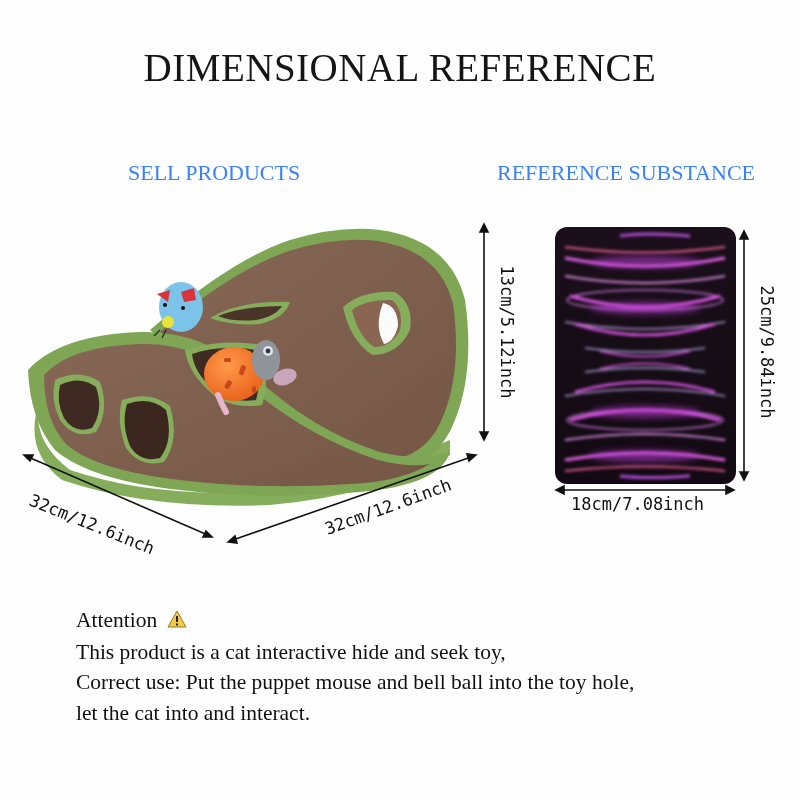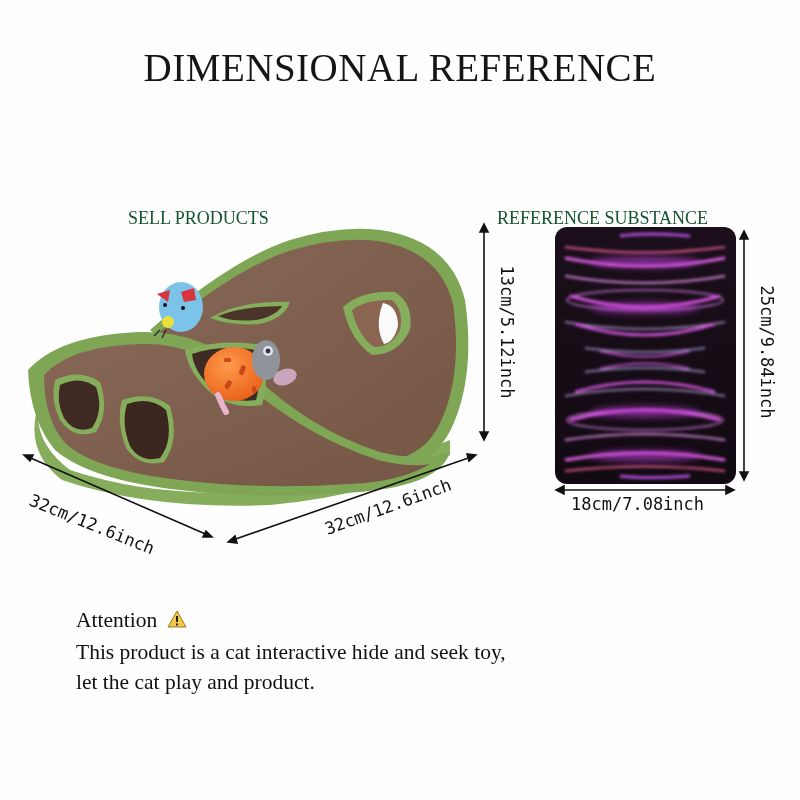--- a/index.html
+++ b/index.html
@@ -5,21 +5,21 @@
   html, body { margin: 0; padding: 0; }
   body {
     width: 800px; height: 800px; background: #fefefe; position: relative; overflow: hidden;
     font-family: "Liberation Serif", "DejaVu Serif", serif; color: #111;
   }
   .title {
     position: absolute; left: 0; width: 800px; top: 44px; text-align: center;
     font-size: 39px; letter-spacing: 0.5px; color: #151515;
     font-family: "Liberation Serif", serif; transform: scaleY(1.05);
   }
-  .sub { position: absolute; top: 160px; font-size: 18px; color: #14532d; font-family: "Liberation Serif", serif; margin-top: 48px; }
+  .sub { position: absolute; top: 160px; font-size: 22px; color: #3b82f6; font-family: "Liberation Serif", serif; }
   .sub.left { left: 128px; }
   .sub.right { left: 497px; }
   .dim { position: absolute; font-family: "DejaVu Sans Mono", "Liberation Mono", monospace; font-size: 17px; color: #111; white-space: nowrap; }
   svg.art { position: absolute; left: 0; top: 0; }
   .notes { position: absolute; left: 40px; top: 605px; font-size: 21.5px; line-height: 30.5px; color: #111; font-family: "Liberation Serif", serif; margin-left: 36px; }
   .notes .line { display: block; white-space: nowrap; }
   .warn { display: inline-block; vertical-align: -1px; margin-left: 4px; }
 </style>
 </head>
 <body>
@@ -178,14 +178,15 @@
     <span>Attention</span>
     <span class="warn">
       <svg width="20" height="18" viewBox="0 0 20 18">
         <path d="M10 1 L19 17 L1 17 Z" fill="#f2c94c" stroke="#9a7a1a" stroke-width="1"></path>
         <rect x="9" y="6" width="2" height="6" fill="#222"></rect>
         <rect x="9" y="13.5" width="2" height="2" fill="#222"></rect>
       </svg>
     </span>
   </span>
   <span class="line">This product is a cat interactive hide and seek toy,</span>
-  <span class="line">let the cat play and product.</span>
+  <span class="line">Correct use: Put the puppet mouse and bell ball into the toy hole,</span>
+  <span class="line">let the cat into and interact.</span>
 </div>
 
 </body></html>

